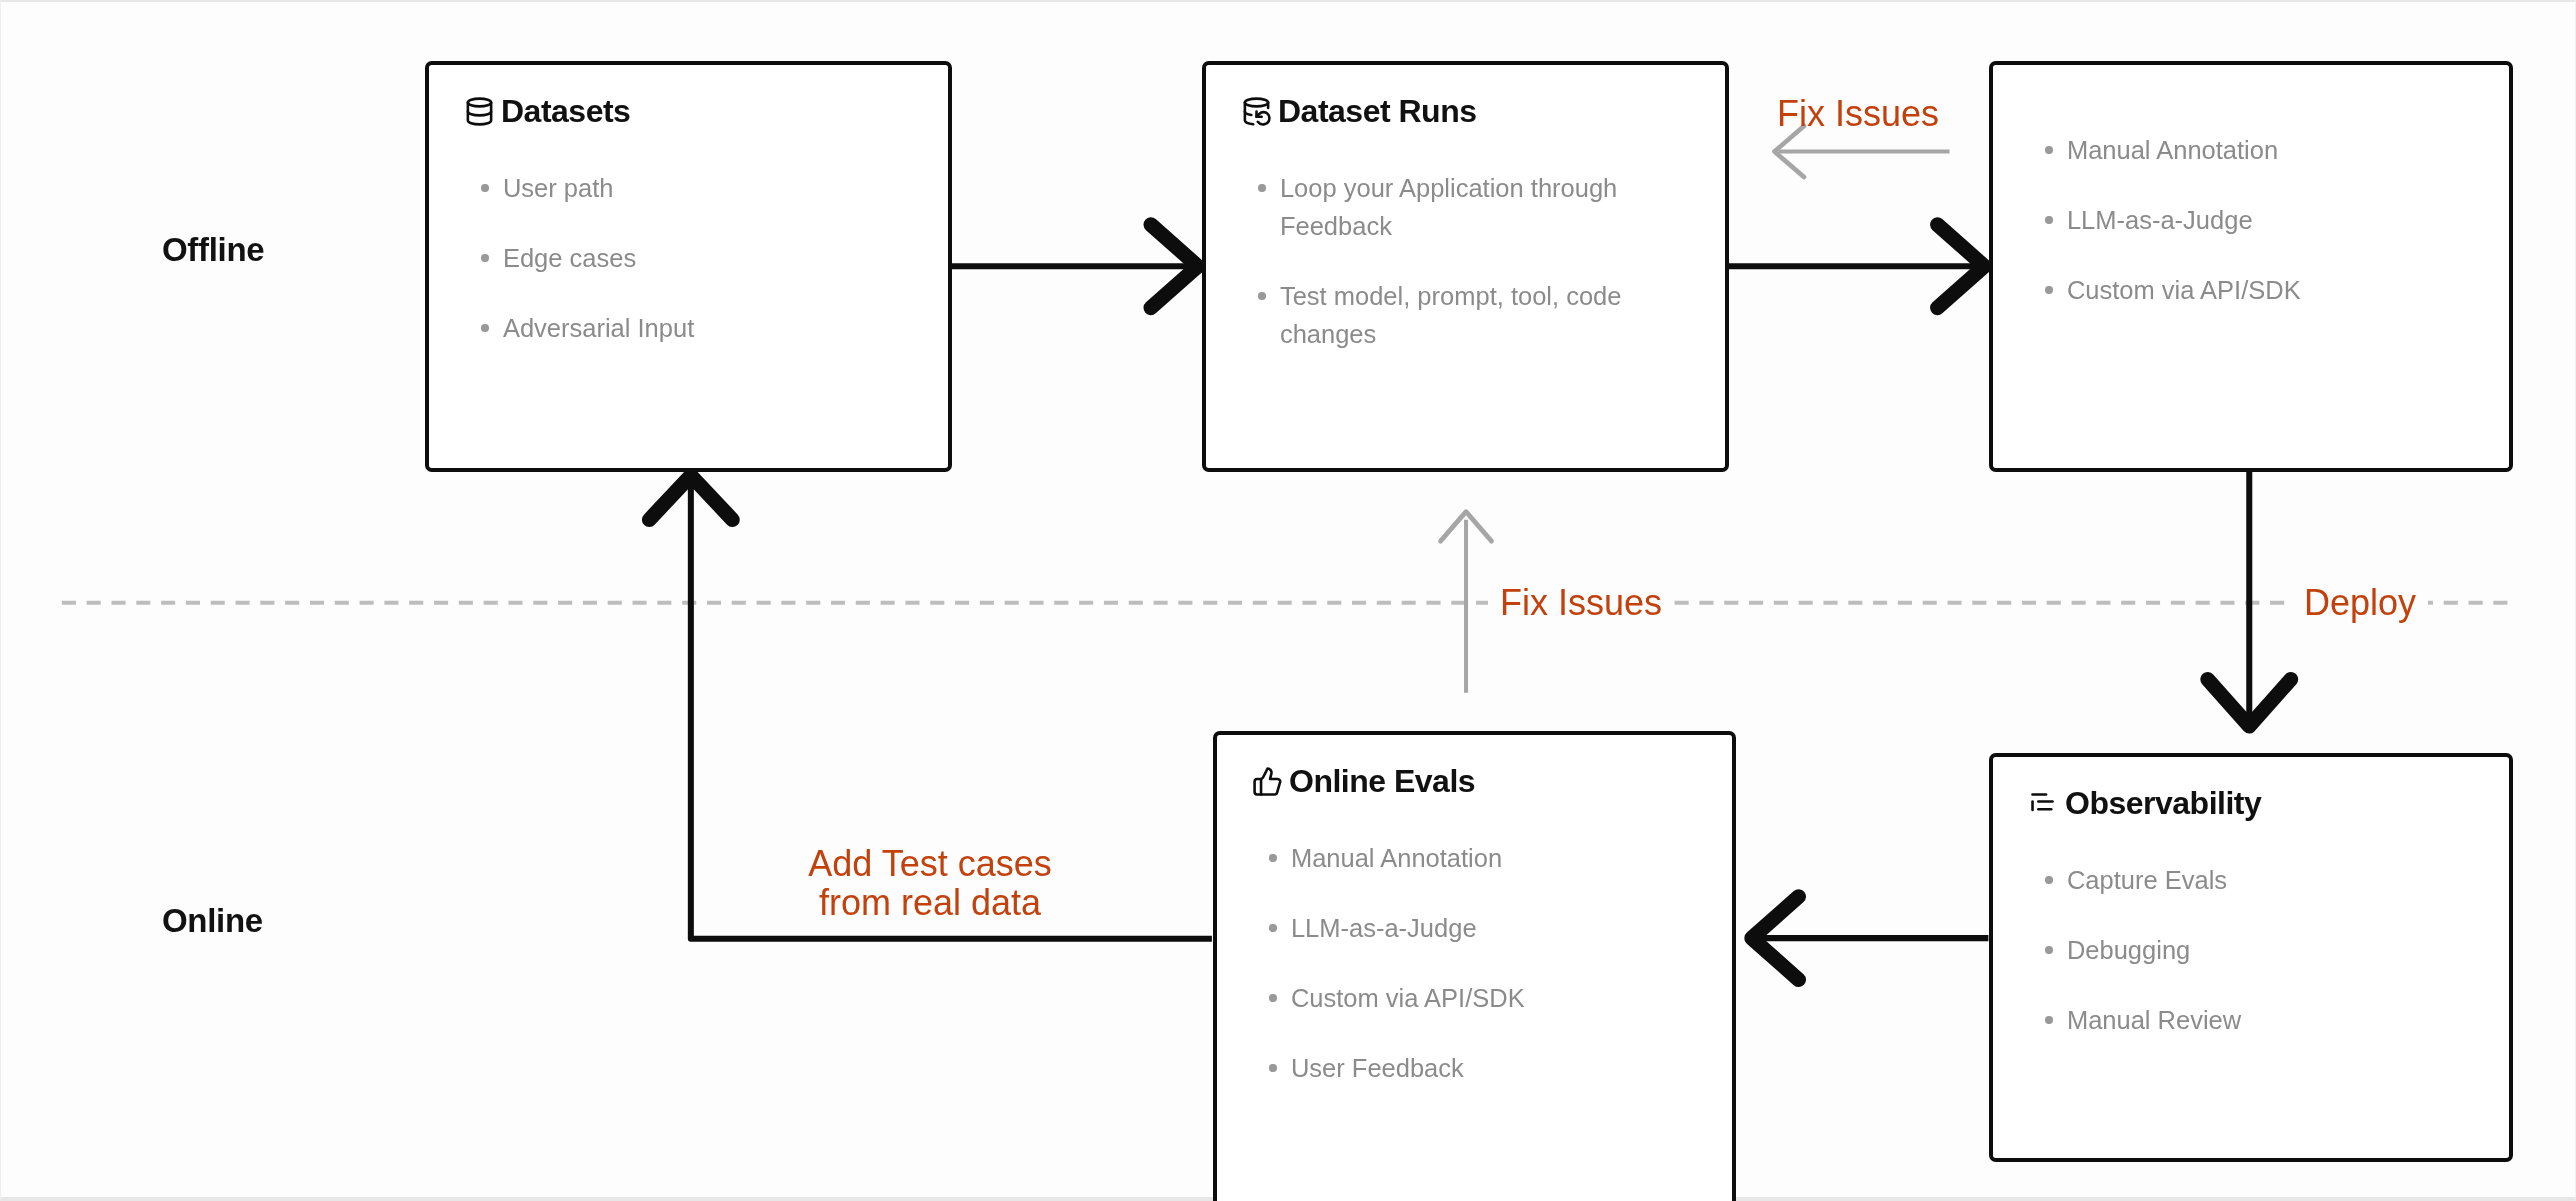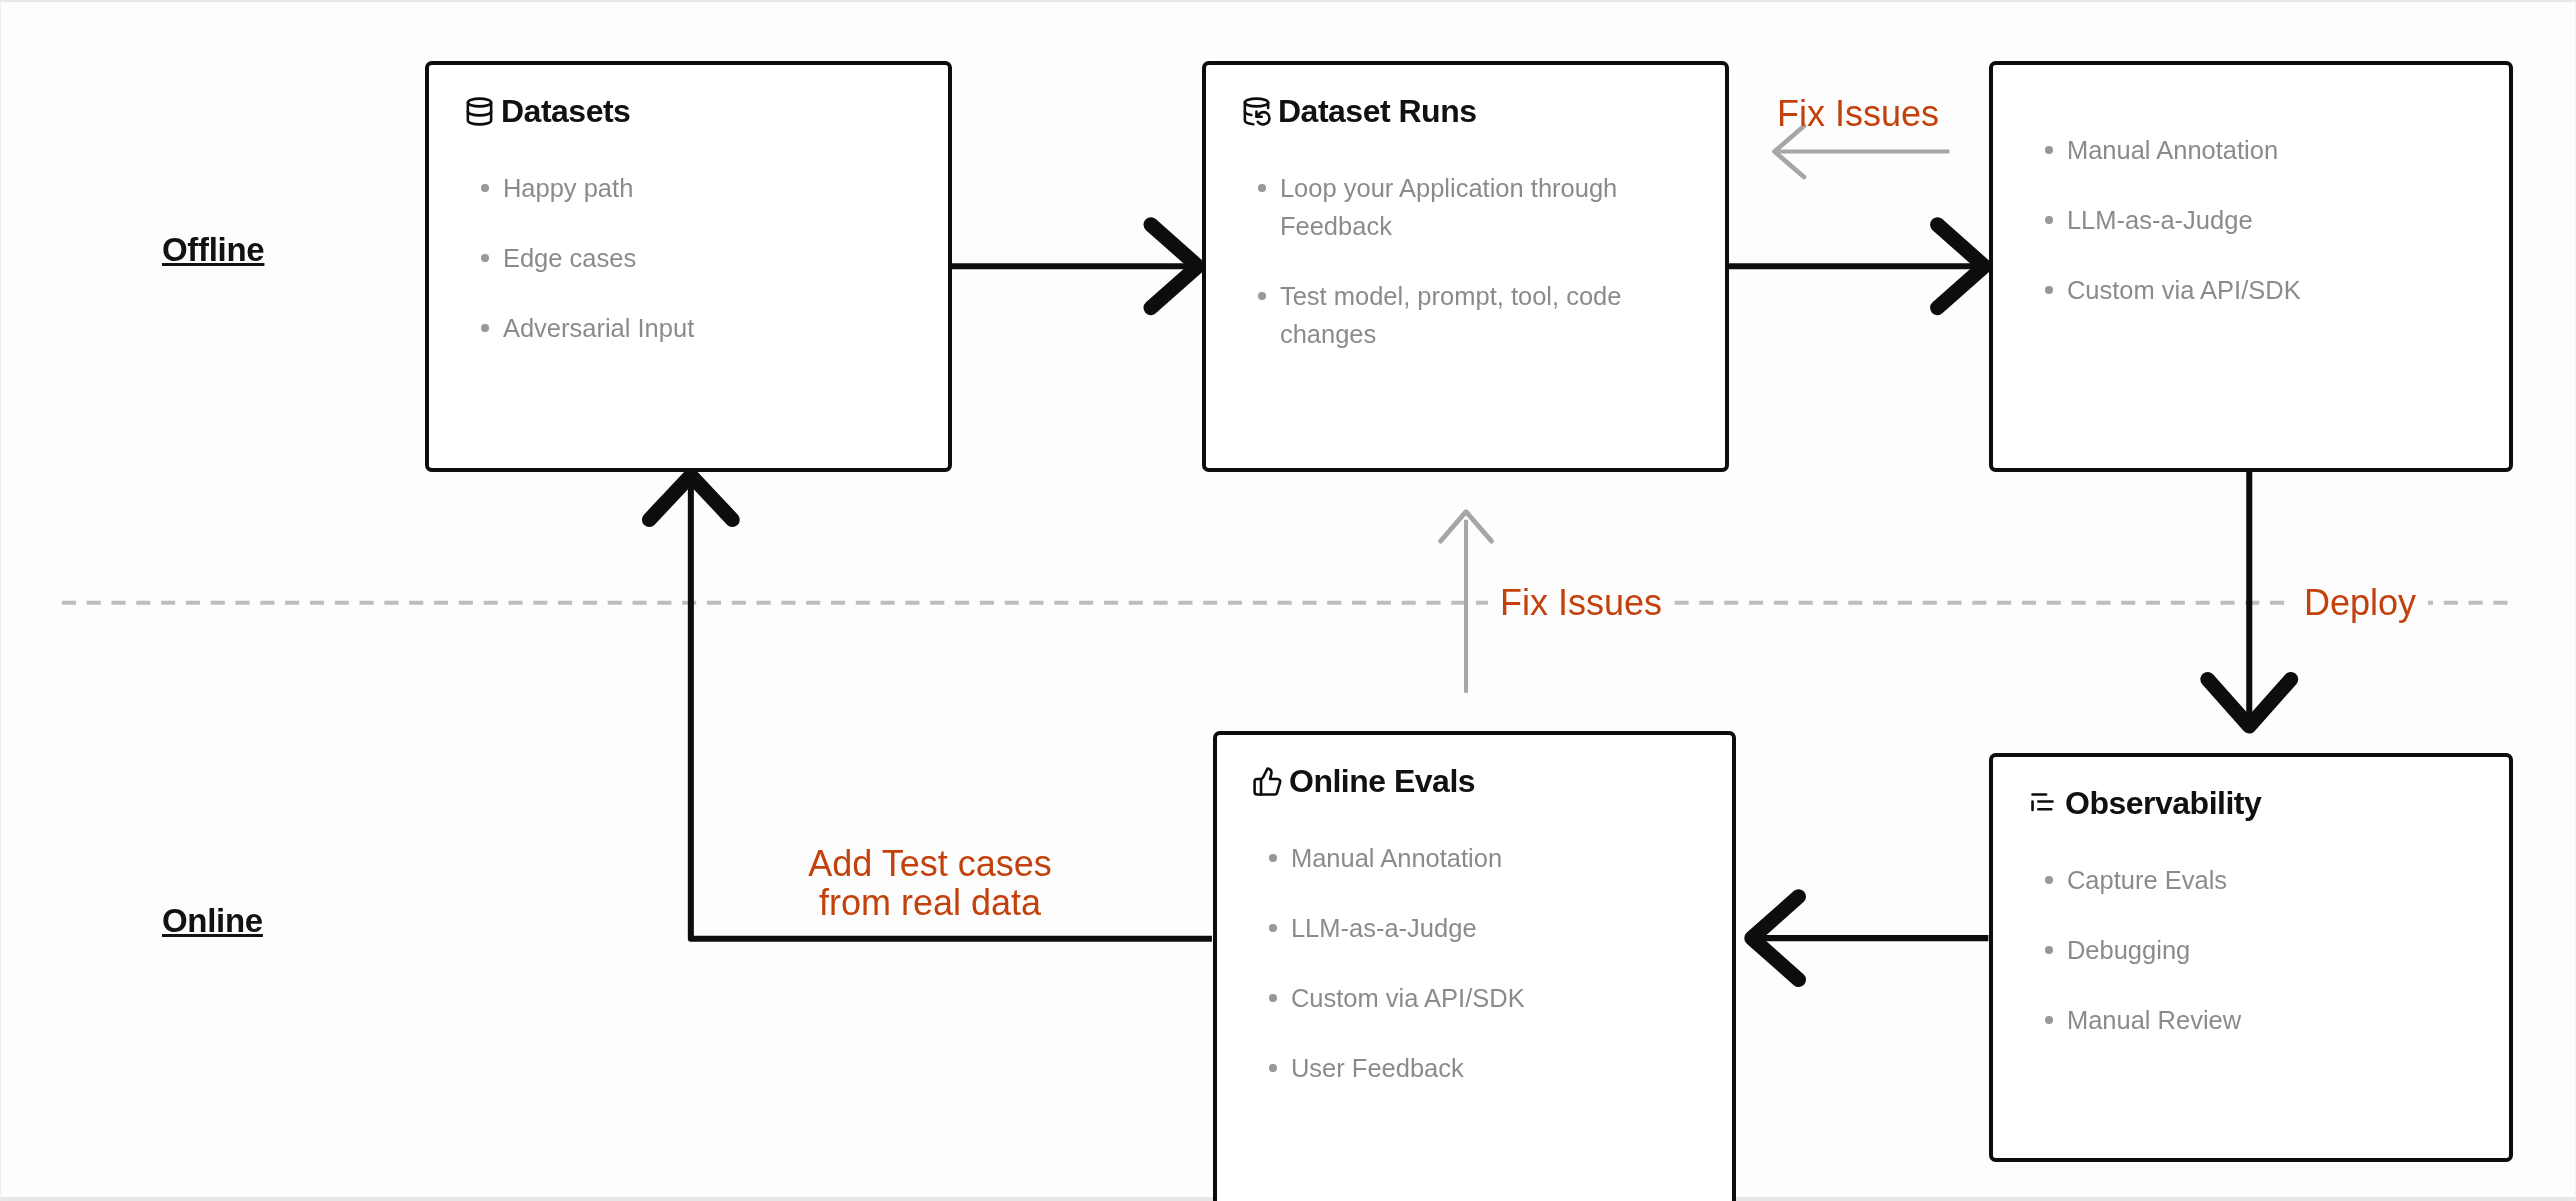--- a/index.html
+++ b/index.html
@@ -27,21 +27,20 @@
     left: 0; top: 0;
     width: 2576px;
     height: 1201px;
   }
   .lane-label {
     position: absolute;
     font-size: 33px;
     font-weight: 700;
     color: #121212;
     letter-spacing: -0.3px;
-    text-decoration: underline;
   }
   .node-box {
     position: absolute;
     background: #ffffff;
     border: 4.7px solid #0d0d0d;
     border-radius: 6.7px;
     box-sizing: border-box;
     padding: 27px 27px 0 35px;
   }
   .node-header {
@@ -148,21 +147,21 @@
       <span class="icon">
         <svg viewBox="0 0 24 24" stroke="#0d0d0d" stroke-width="2" stroke-linecap="round" stroke-linejoin="round" fill="none">
           <ellipse cx="12" cy="5" rx="9" ry="3"></ellipse>
           <path d="M3 5V19A9 3 0 0 0 21 19V5"></path>
           <path d="M3 12A9 3 0 0 0 21 12"></path>
         </svg>
       </span>
       <span class="node-title">Datasets</span>
     </div>
     <ul class="bullets">
-      <li>Happy path</li>
+      <li>User path</li>
       <li>Edge cases</li>
       <li>Adversarial Input</li>
     </ul>
   </div>
 
   <div class="node-box" style="left:1201px; top:59px; width:527px; height:411px;">
     <div class="node-header">
       <span class="icon">
         <svg viewBox="0 0 24 24" stroke="#0d0d0d" stroke-width="2" stroke-linecap="round" stroke-linejoin="round" fill="none">
           <ellipse cx="12" cy="5" rx="9" ry="3"></ellipse>

